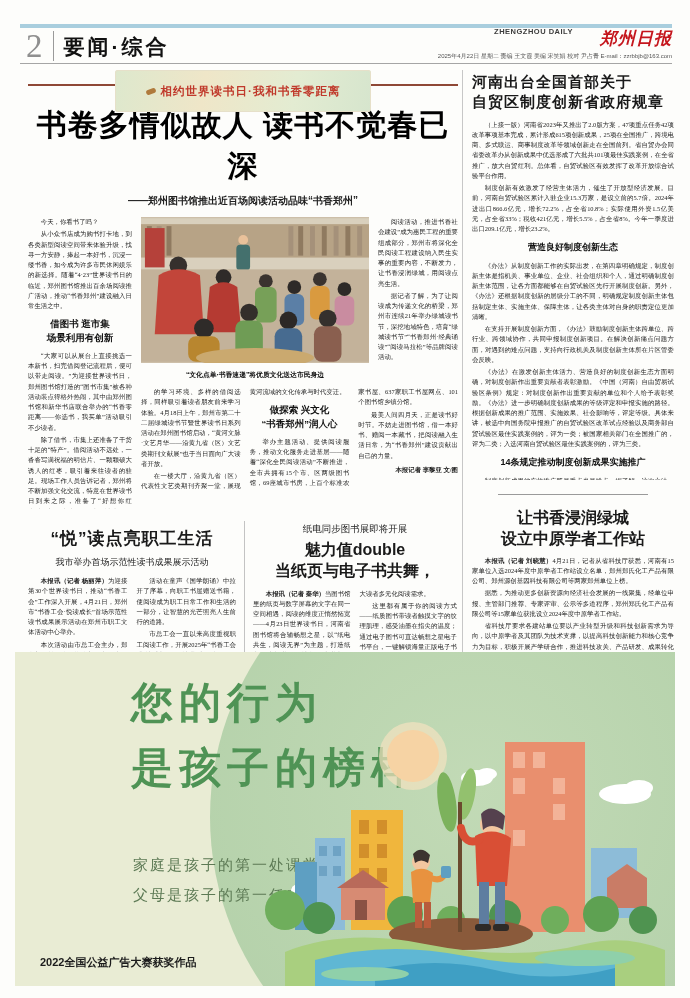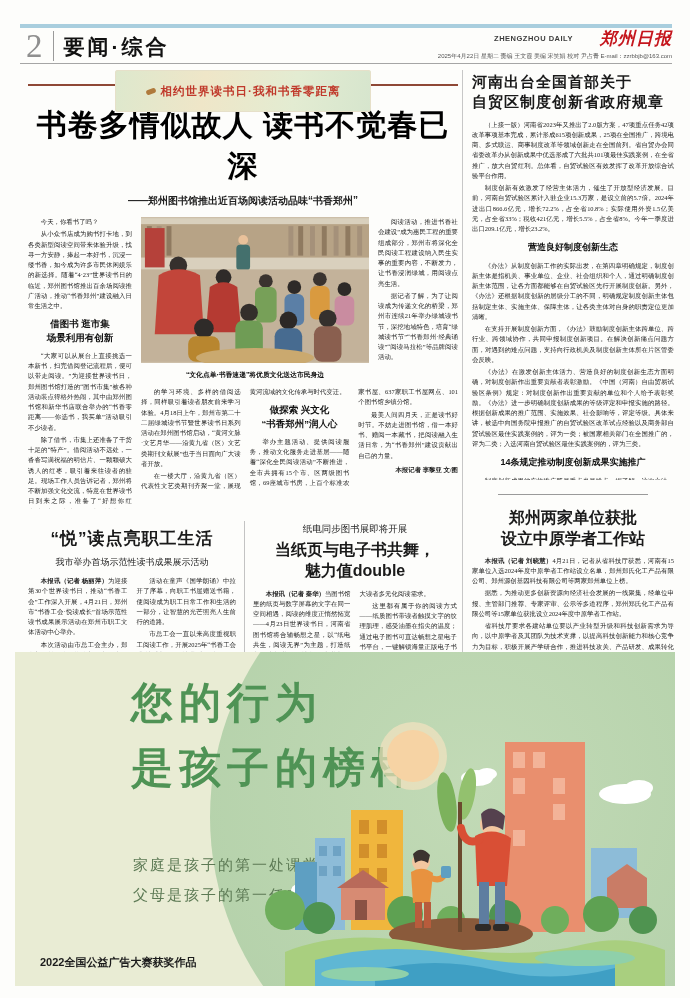--- a/index.html
+++ b/index.html
@@ -7,21 +7,21 @@
     width:690px;height:998px;position:relative;background:#fdfdfb;
     font-family:"Liberation Sans",sans-serif;color:#1a1a1a;overflow:hidden;
   }
   
   .topbar{position:absolute;left:20px;right:18px;top:24px;height:4px;background:#a9cede;}
   .header{position:absolute;left:26px;right:18px;top:31px;height:30px;display:flex;align-items:stretch;}
   .pageno{font-size:33px;line-height:30px;color:#8f8f8f;font-family:"Liberation Serif",serif;}
   .hdr-vrule{width:1px;background:#9a9a9a;margin:0 10px;}
   .section-title{font-size:21px;font-weight:bold;letter-spacing:3px;line-height:31px;color:#111;}
   .header-right{margin-left:auto;text-align:right;align-self:flex-end;}
-  .masthead{display:flex;justify-content:flex-end;align-items:center;gap:5px;}
+  .masthead{display:flex;justify-content:flex-end;align-items:flex-start;gap:5px;}
   .masthead-en{font-size:7.5px;font-weight:bold;color:#3c3c3c;letter-spacing:.5px;}
   .masthead-cn{font-size:17px;font-weight:900;font-style:italic;color:#c5161d;font-family:"DejaVu Serif",serif;letter-spacing:1px;margin-left:22px;}
   .dateline{font-size:6px;color:#555;margin-top:2px;white-space:nowrap;}
   .headrule{position:absolute;left:20px;right:18px;top:63px;border-top:1px solid #a5a5a5;}
 
   
   .main{position:absolute;left:28px;top:70px;width:430px;}
   .banner-row{position:relative;height:30px;}
   .banner-line{position:absolute;left:0;right:0;top:14px;border-top:2px solid #8f4836;}
   .banner{position:relative;width:256px;height:42px;margin:0 auto;border-radius:3px;
@@ -193,22 +193,22 @@
         <p><span class="lead">本报讯（记者 杨丽萍）</span><span>为迎接第30个世界读书日，推动“书香工会”工作深入开展，4月21日，郑州市“书香工会·悦读成长”首场示范性读书成果展示活动在郑州市职工文体活动中心举办。</span></p>
         <p>本次活动由市总工会主办，郑东新区总工会、郑东新区龙子湖智慧岛党工委、郑东新区智慧岛大厦联合工会承办。</p>
         <p>活动在童声《国学朗诵》中拉开了序幕，向职工书屋赠送书籍，使阅读成为职工日常工作和生活的一部分，让智慧的光芒照亮人生前行的道路。</p>
         <p>市总工会一直以来高度重视职工阅读工作，开展2025年“书香工会·悦读成长”职工读书系列活动，积极发掘各级工会职工书屋示范点，打造“书香工会”主阵地。截至目前全市各基层工会已开展读书活动近百场。</p>
       </div>
     </div>
     <div class="sub-vrule"></div>
     <div class="subR">
       <div class="kicker">纸电同步图书展即将开展</div>
       <div class="subR-head">
+        <div>魅力值double</div>
         <div>当纸页与电子书共舞，</div>
-        <div>魅力值double</div>
       </div>
       <div class="sub-body newsp">
         <p><span class="lead">本报讯（记者 秦华）</span><span>当图书馆里的纸页与数字屏幕的文字在同一空间相遇，阅读的维度正悄然拓宽——4月23日世界读书日，河南省图书馆将合辅畅想之星，以“纸电共生，阅读无界”为主题，打造纸电同步阅书展，让每一本书都拥有“双重生命”。</span></p>
         <p>展览精选河南省图书馆读者喜爱的优质图书，现场陈列，满足广大读者多元化阅读需求。</p>
         <p>这里都有属于你的阅读方式——纸质图书带读者触摸文字的纹理肌理，感受油墨在指尖的温度；通过电子图书可直达畅想之星电子书平台，一键解锁海量正版电子书资源，支持全文检索、AI朗读等功能。</p>
       </div>
     </div>
   </div>
 </div>
 
@@ -223,21 +223,21 @@
     <div class="sb-subhead">营造良好制度创新生态</div>
     <p>《办法》从制度创新工作的实际出发，在第四章明确规定，制度创新主体是指机关、事业单位、企业、社会组织和个人，通过明确制度创新主体范围，让各方面都能够在自贸试验区先行开展制度创新。另外，《办法》还根据制度创新的层级分工的不同，明确规定制度创新主体包括制定主体、实施主体、保障主体，让各类主体对自身的职责定位更加清晰。</p>
     <p>在支持开展制度创新方面，《办法》鼓励制度创新主体跨单位、跨行业、跨领域协作，共同申报制度创新项目。在解决创新痛点问题方面，对遇到的难点问题，支持向行政机关及制度创新主体所在片区管委会反映。</p>
     <p>《办法》在激发创新主体活力、营造良好的制度创新生态方面明确，对制度创新作出重要贡献者表彰激励。《中国（河南）自由贸易试验区条例》规定：对制度创新作出重要贡献的单位和个人给予表彰奖励。《办法》进一步明确制度创新成果的等级评定和申报实施的路径。根据创新成果的推广范围、实施效果、社会影响等，评定等级。具体来讲，被选中向国务院申报推广的自贸试验区改革试点经验以及商务部自贸试验区最佳实践案例的，评为一类；被国家相关部门在全国推广的，评为二类；入选河南自贸试验区最佳实践案例的，评为三类。</p>
     <div class="sb-subhead">14条规定推动制度创新成果实施推广</div>
     <p>制度创新成果的实施推广既是重点也是难点。据了解，这次立法，把推动制度创新的实施和推广作为重点，从正向引导和反向倒逼两个方面，着力推动制度创新成果的实施推广。</p>
 
   </div>
   <div class="sb-divider"></div>
   <div class="sb-head2">
-    <div>郑州两家单位获批</div>
+    <div>让书香浸润绿城</div>
     <div>设立中原学者工作站</div>
   </div>
   <div class="scholar-body newsp">
     <p><span class="lead">本报讯（记者 刘晓慧）</span><span>4月21日，记者从省科技厅获悉，河南有15家单位入选2024年度中原学者工作站设立名单，郑州郑氏化工产品有限公司、郑州源创基因科技有限公司等两家郑州单位上榜。</span></p>
     <p>据悉，为推动更多创新资源向经济社会发展的一线聚集，经单位申报、主管部门推荐、专家评审、公示等多道程序，郑州郑氏化工产品有限公司等15家单位获批设立2024年度中原学者工作站。</p>
     <p>省科技厅要求各建站单位要以产业转型升级和科技创新需求为导向，以中原学者及其团队为技术支撑，以提高科技创新能力和核心竞争力为目标，积极开展产学研合作，推进科技攻关、产品研发、成果转化和人才培养。</p>
   </div>
 </div>
 
 <div class="ad">

